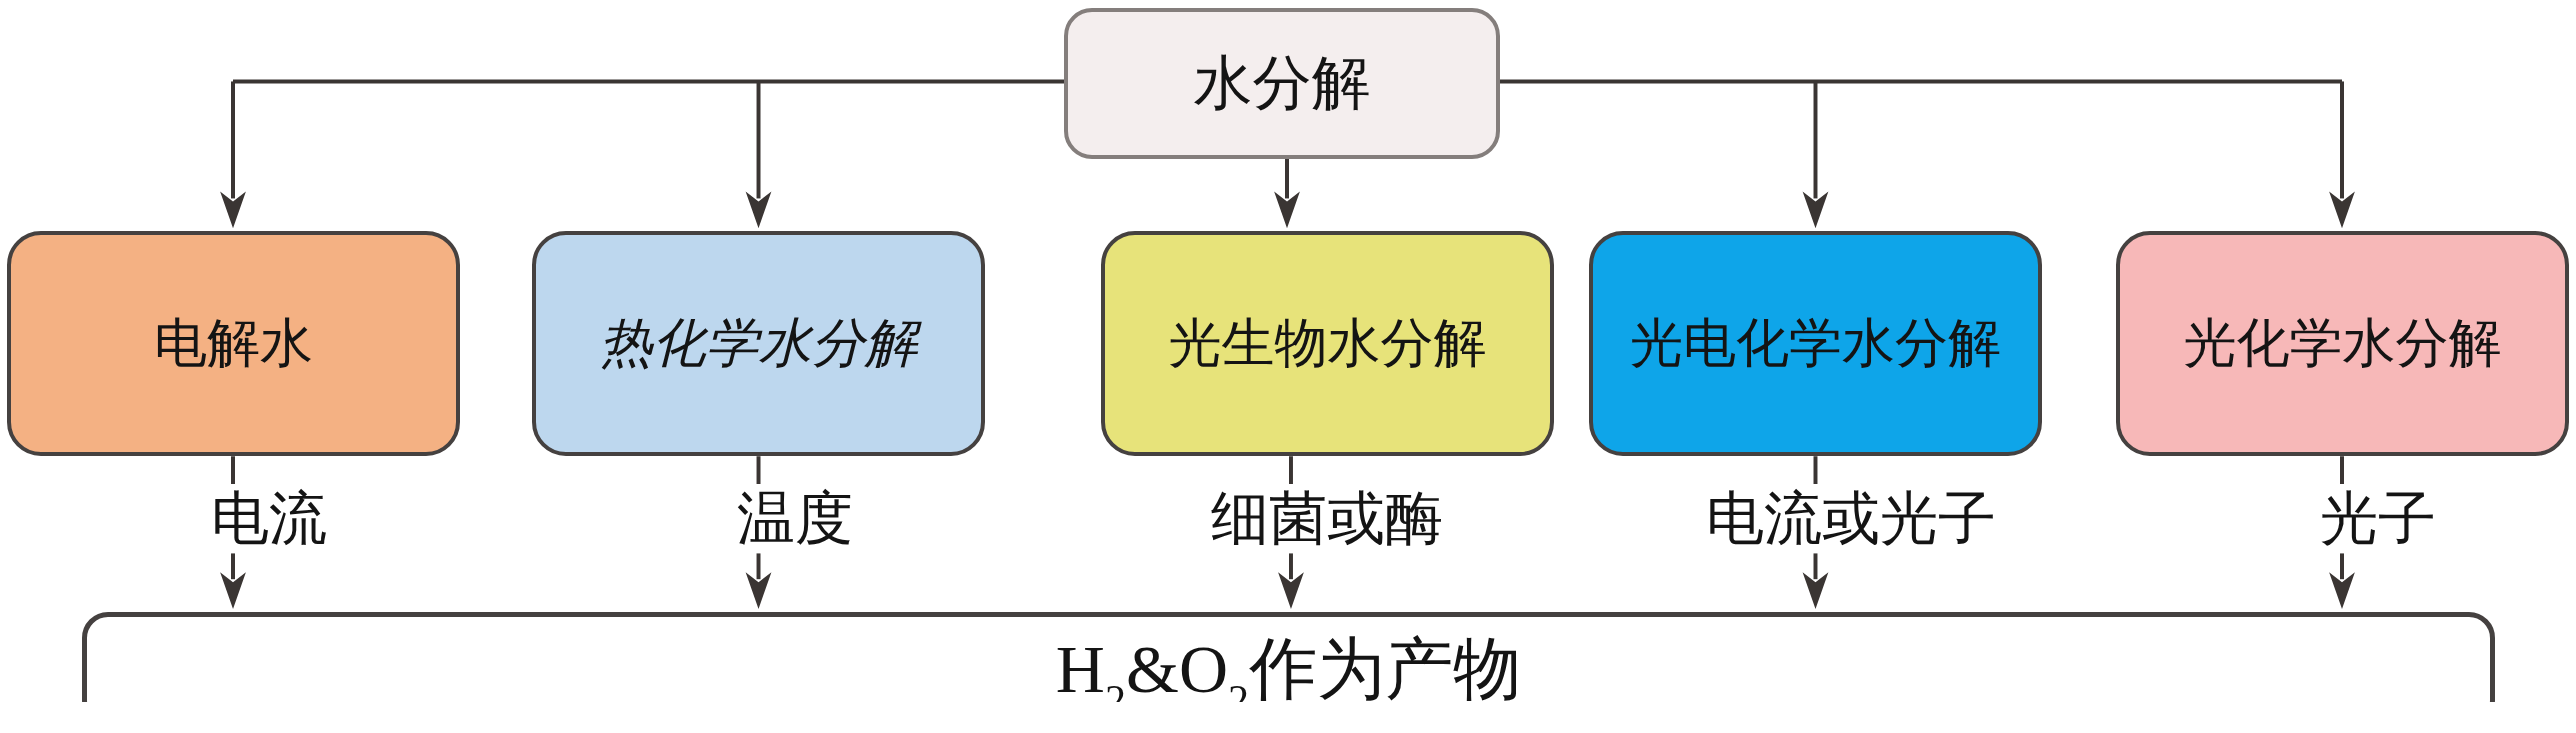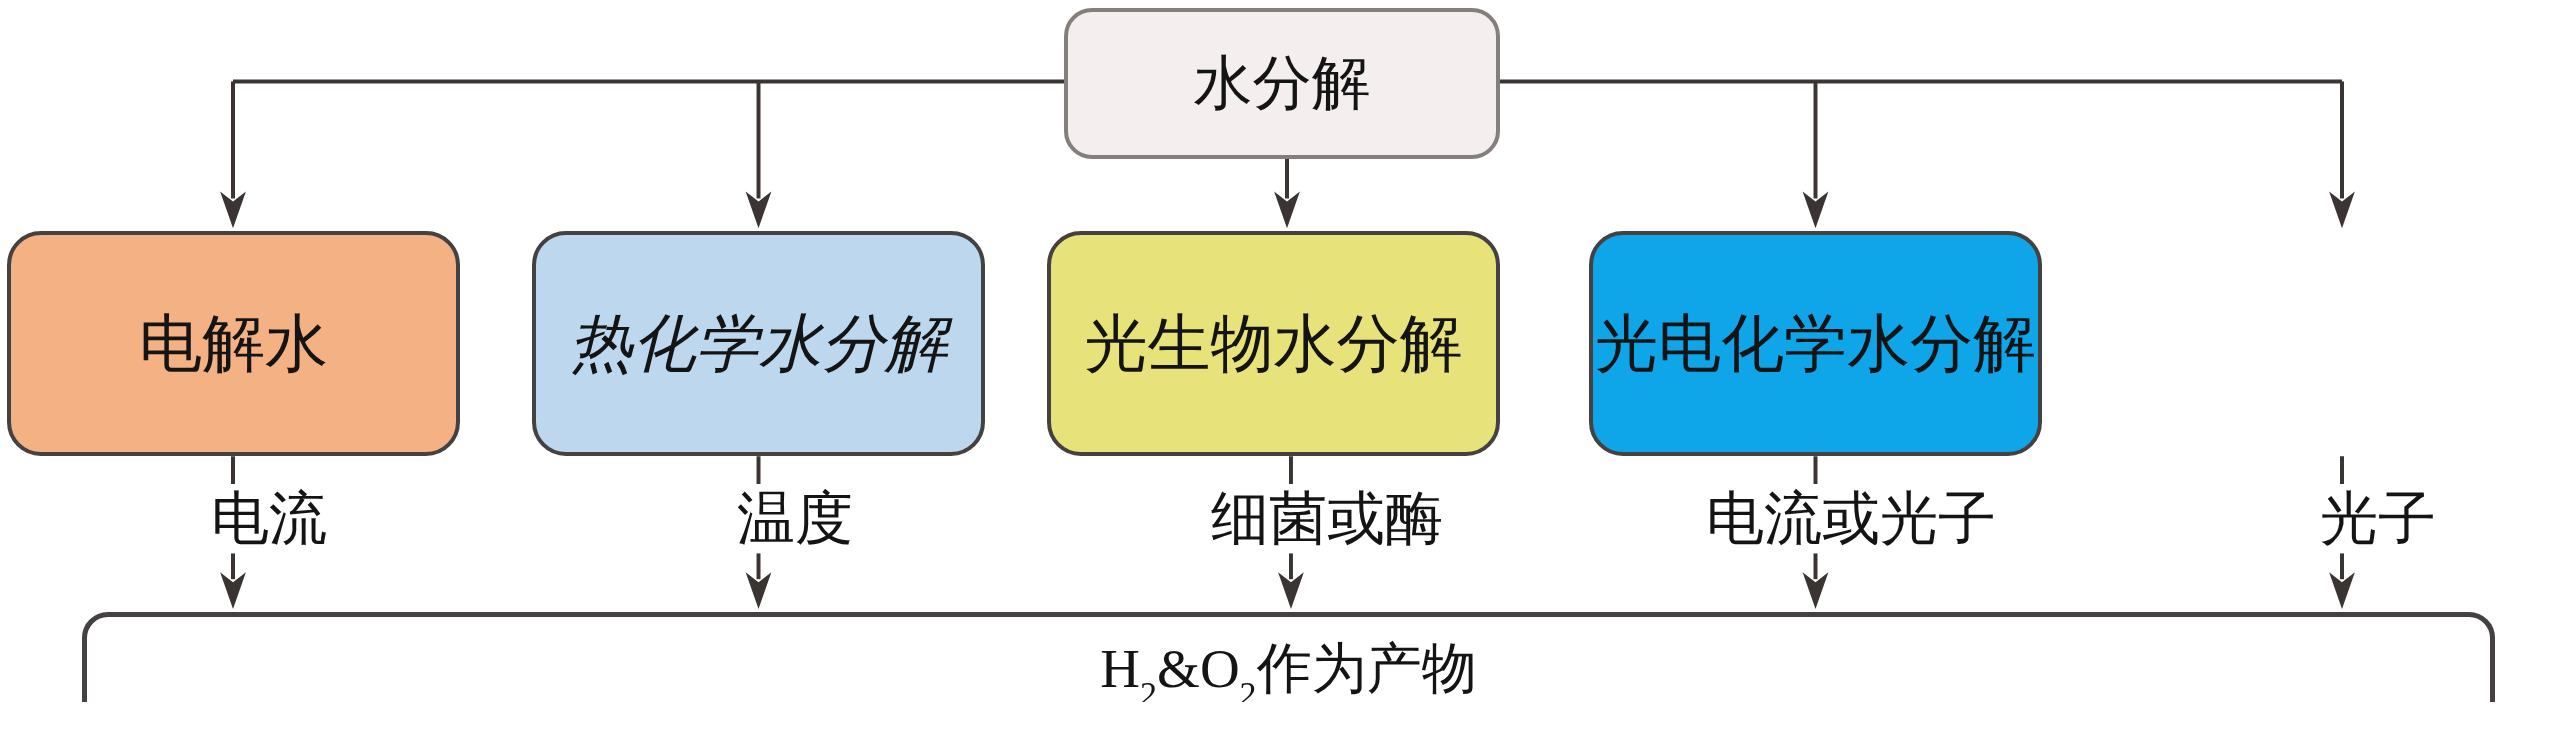--- a/index.html
+++ b/index.html
@@ -40,21 +40,21 @@
     border-radius: 28px;
     font-size: 59px;
     background: #f4eeee;
   }
   .method-node {
     top: 231px;
     width: 453px;
     height: 225px;
     border: 4px solid #454140;
     border-radius: 34px;
-    font-size: 63px;
+    font-size: 53px;
   }
   .input-label {
     position: absolute;
     top: 486px;
     height: 65px;
     line-height: 65px;
     transform: translateX(-50%);
     white-space: nowrap;
     font-size: 58px;
     text-align: center;
@@ -62,21 +62,21 @@
     margin-left: 36px;
   }
   .product-bar {
     left: 82px;
     top: 612px;
     width: 2413px;
     height: 114px;
     border: 5px solid #454140;
     border-radius: 26px;
     background: #ffffff;
-    font-size: 55px;
+    font-size: 68px;
   }
   .product-bar sub {
     font-size: 0.62em;
     line-height: 0;
     position: relative;
     top: 0.18em;
   }
 </style>
 </head>
 <body>
@@ -120,25 +120,28 @@
   <div class="node root-node" style="background-color: rgb(244, 238, 238);">
     <span>水分解</span>
   </div>
 
   <div class="node method-node" style="left: 7px; background-color: rgb(244, 177, 131);">
     <span>电解水</span>
   </div>
   <div class="node method-node" style="left: 532px; background-color: rgb(189, 215, 238); font-style: italic;">
     <span>热化学水分解</span>
   </div>
-  <div class="node method-node" style="left: 1047px; background-color: rgb(231, 227, 122);">
+  <div class="node method-node" style="left: 1101px; background-color: rgb(231, 227, 122);">
     <span>光生物水分解</span>
   </div>
   <div class="node method-node" style="left: 1589px; background-color: #0ea5e9;">
     <span>光电化学水分解</span>
+  </div>
+  <div class="node method-node" style="left: 2116px; background-color: rgb(247, 184, 184);">
+    <span>光化学水分解</span>
   </div>
 
   <div class="input-label" style="left:233px">电流</div>
   <div class="input-label" style="left:759px">温度</div>
   <div class="input-label" style="left:1291px">细菌或酶</div>
   <div class="input-label" style="left:1815px">电流或光子</div>
   <div class="input-label" style="left:2342px">光子</div>
 
   <div class="node product-bar">
     <span><span>H</span><sub>2</sub><span>&amp;O</span><sub>2</sub><span>作为产物</span></span>

